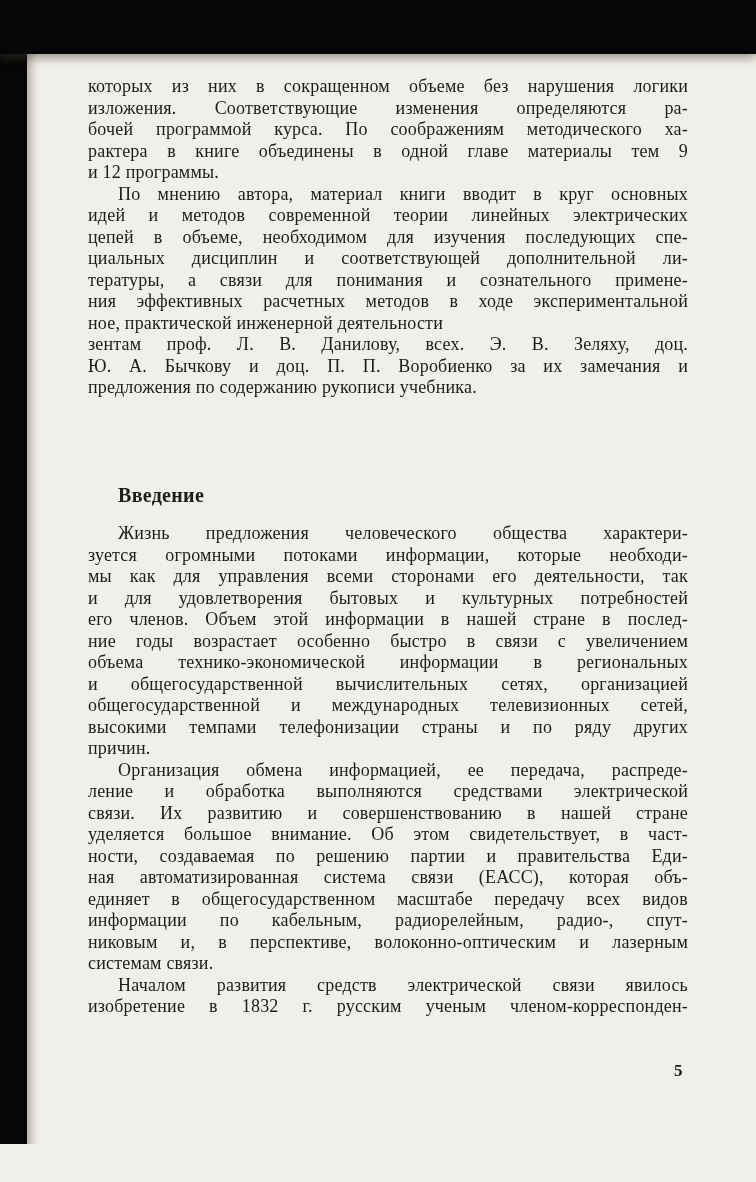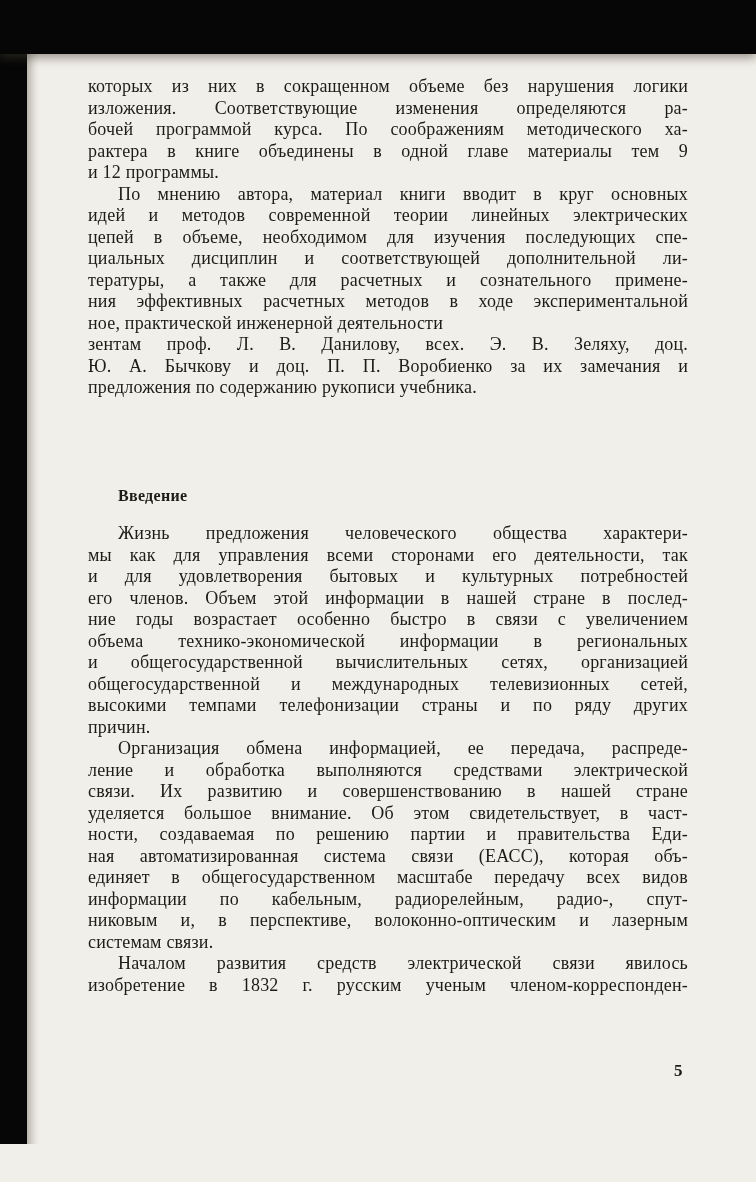--- a/index.html
+++ b/index.html
@@ -46,21 +46,21 @@
   .line {
     text-align: justify;
     text-align-last: justify;
     white-space: normal;
     min-height: 21.5px;
   }
   .line.indent { text-indent: 30px; }
   .line.last { text-align-last: left; }
   .heading {
     margin: 86px 0 17px 30px;
-    font-size: 16px;
+    font-size: 20px;
     font-weight: bold;
     line-height: 21.5px;
     letter-spacing: 0.3px;
   }
   .page-number {
     position: absolute;
     top: 1061px;
     left: 674px;
     font-size: 17px;
     font-weight: bold;
@@ -83,35 +83,36 @@
       <div class="line">бочей программой курса. По соображениям методического ха-</div>
       <div class="line">рактера в книге объединены в одной главе материалы тем 9</div>
       <div class="line last">и 12 программы.</div>
     </div>
 
     <div class="para">
       <div class="line indent">По мнению автора, материал книги вводит в круг основных</div>
       <div class="line">идей и методов современной теории линейных электрических</div>
       <div class="line">цепей в объеме, необходимом для изучения последующих спе-</div>
       <div class="line">циальных дисциплин и соответствующей дополнительной ли-</div>
-      <div class="line">тературы, а также для расчетных и сознательного примене-</div>
+      <div class="line">тературы, а связи для понимания и сознательного примене-</div>
       <div class="line">ния эффективных расчетных методов в ходе экспериментальной</div>
       <div class="line last">ное, практической инженерной деятельности</div>
     </div>
 
     <div class="para">
       <div class="line">зентам проф. Л. В. Данилову, всех. Э. В. Зеляху, доц.</div>
       <div class="line">Ю. А. Бычкову и доц. П. П. Воробиенко за их замечания и</div>
       <div class="line last">предложения по содержанию рукописи учебника.</div>
     </div>
 
     <h2 class="heading">Введение</h2>
 
     <div class="para">
       <div class="line indent">Жизнь предложения человеческого общества характери-</div>
+      <div class="line">зуется огромными потоками информации, которые необходи-</div>
       <div class="line">мы как для управления всеми сторонами его деятельности, так</div>
       <div class="line">и для удовлетворения бытовых и культурных потребностей</div>
       <div class="line">его членов. Объем этой информации в нашей стране в послед-</div>
       <div class="line">ние годы возрастает особенно быстро в связи с увеличением</div>
       <div class="line">объема технико-экономической информации в региональных</div>
       <div class="line">и общегосударственной вычислительных сетях, организацией</div>
       <div class="line">общегосударственной и международных телевизионных сетей,</div>
       <div class="line">высокими темпами телефонизации страны и по ряду других</div>
       <div class="line last">причин.</div>
     </div>

